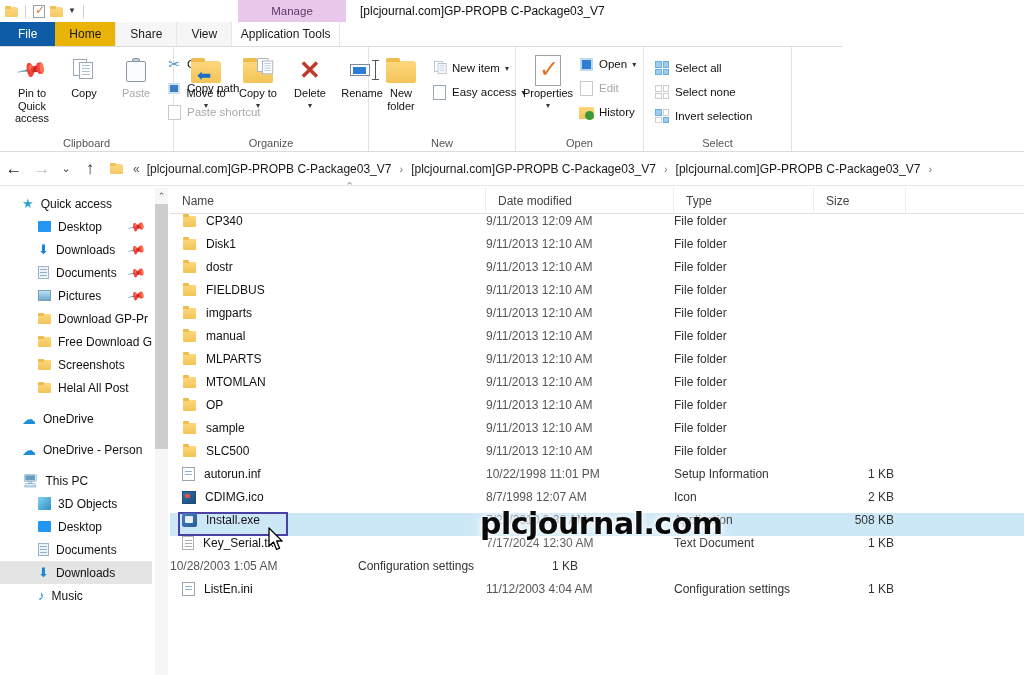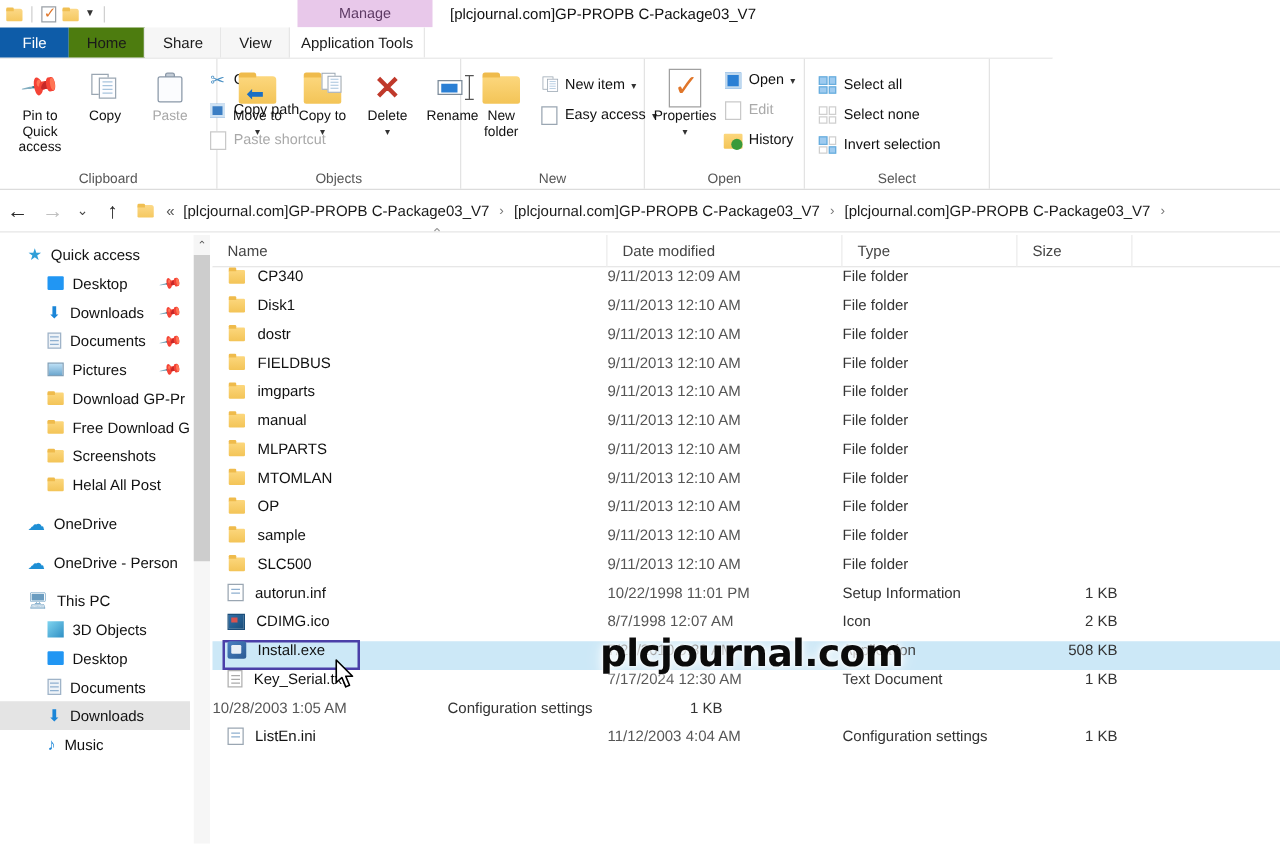--- a/index.html
+++ b/index.html
@@ -248,21 +248,21 @@
   </div>
   <div class="manage-tab">
     <span>Manage</span>
   </div>
   <div class="win-title">[plcjournal.com]GP-PROPB C-Package03_V7</div>
 
   <div class="tabs">
     <div class="tab file">
         <span>File</span>
       </div>
-    <div class="tab" style="background:#4d7c0f;">
+    <div class="tab" style="background:#eab308;">
         <span>Home</span>
       </div>
     <div class="tab">
         <span>Share</span>
       </div>
     <div class="tab">
         <span>View</span>
       </div>
     <div class="tab ctx">
         <span>Application Tools</span>
@@ -355,21 +355,21 @@
         <div class="big">
           <span class="gl">
               <span class="rename-ic">
                 <u></u>
                 <em></em>
               </span>
             </span>
           <span>Rename</span>
         </div>
       </div>
-      <div class="gtitle">Objects</div>
+      <div class="gtitle">Organize</div>
     </div>
 
     <div class="rgroup" style="width:147px;">
       <div class="gbody">
         <div class="big" style="width:48px;">
           <span class="gl">
               <span class="folder-big"></span>
             </span>
           <span>New folder</span>
         </div>

